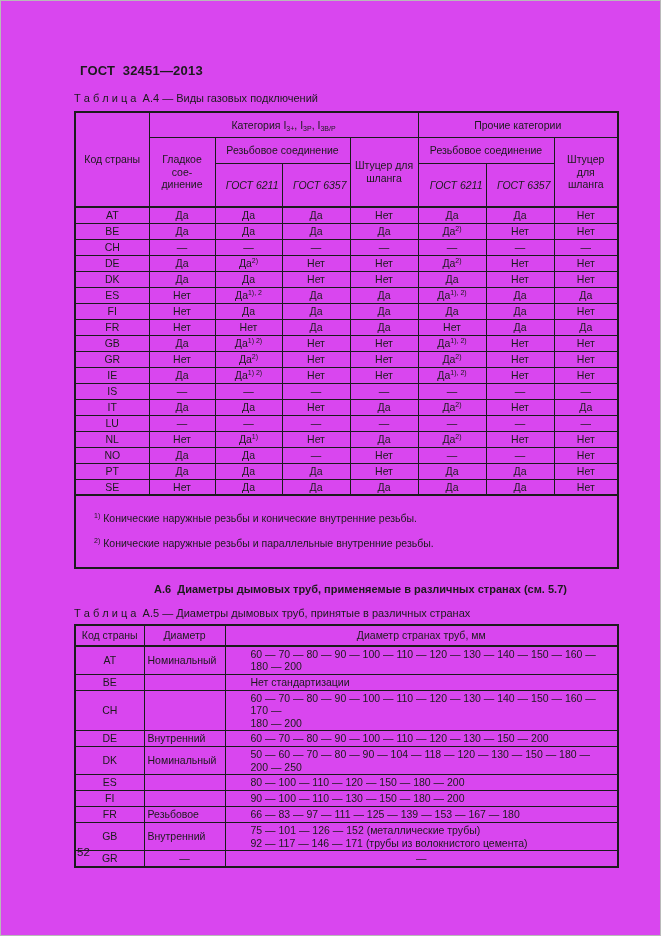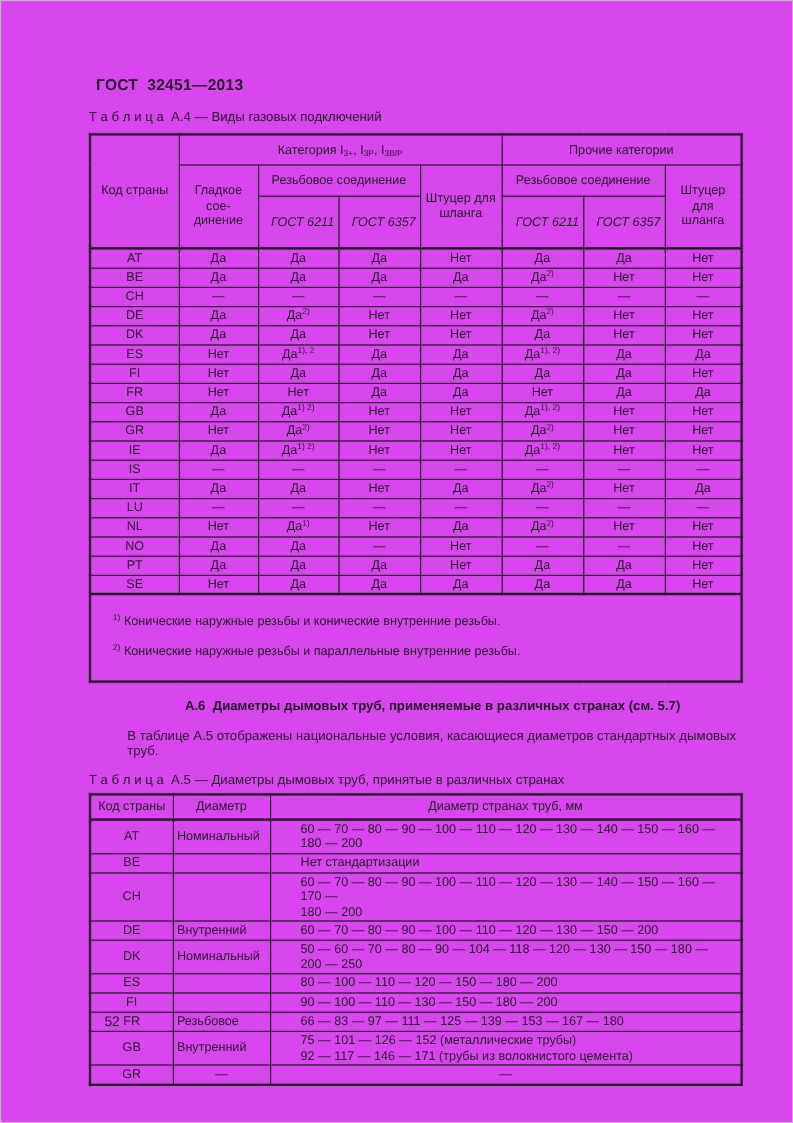--- a/index.html
+++ b/index.html
@@ -54,21 +54,21 @@
 
   .sect-heading { font-weight:bold; font-size:11px; margin:14px 0 0 32px; white-space:pre;text-align:center; }
   .para { font-size:11px; margin:13px 0 0 32px; }
 
   table.a5 thead th { height:21px; }
   table.a5 tbody td { height:16px; }
   table.a5 td.diam { text-align:left; }
   table.a5 td.vals { text-align:left; padding-left:25px; }
   table.a5 td.center { text-align:center; padding-left:3px; }
 
-  .page-num { position:absolute; left:86px; top:845px; font-size:11.5px;text-align:right; }
+  .page-num { position:absolute; left:76px; top:845px; font-size:11.5px;text-align:right; }
 </style>
 </head>
 <body>
 
 <div class="page">
 
   <div class="doc-code">ГОСТ  32451—2013</div>
 
   <div class="caption cap-a4">Т а б л и ц а  А.4 — Виды газовых подключений</div>
 
@@ -292,21 +292,20 @@
       <tr>
         <td colspan="8" class="footnote-cell">
           <div class="footnote"><sup>1)</sup><span>Конические наружные резьбы и конические внутренние резьбы.</span></div>
           <div class="footnote"><sup>2)</sup><span>Конические наружные резьбы и параллельные внутренние резьбы.</span></div>
         </td>
       </tr>
     </tfoot>
   </table>
 
   <div class="sect-heading">А.6  Диаметры дымовых труб, применяемые в различных странах (см. 5.7)</div>
-  <div class="para">В таблице А.5 отображены национальные условия, касающиеся диаметров стандартных дымовых труб.</div>
 
   <div class="caption cap-a5">Т а б л и ц а  А.5 — Диаметры дымовых труб, принятые в различных странах</div>
 
   <table class="a5">
     <colgroup>
       <col style="width:69px">
         <col style="width:81px">
         <col style="width:393px">
     </colgroup>
     <thead>

